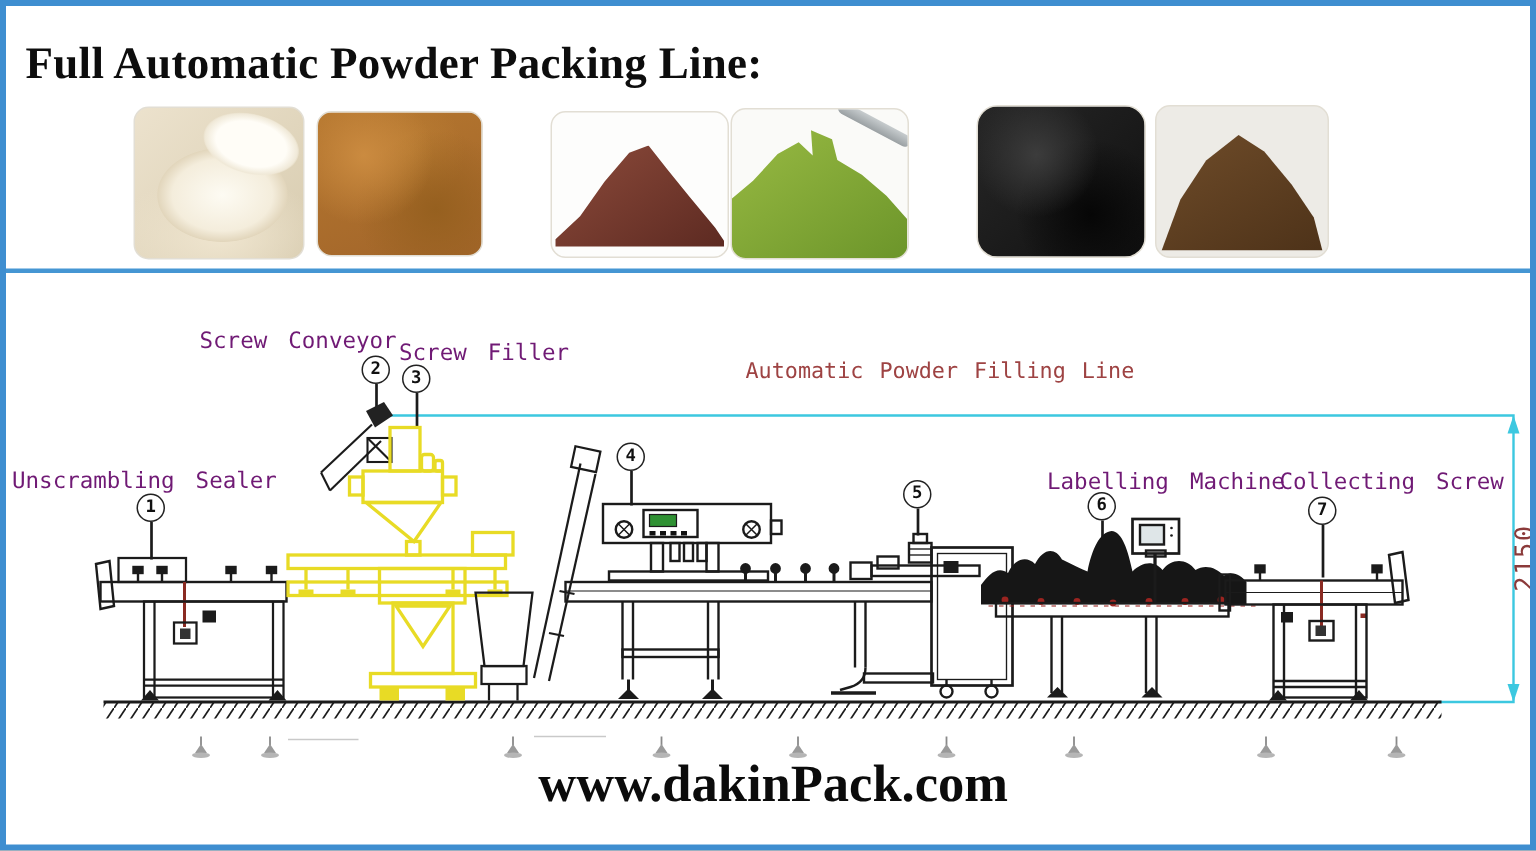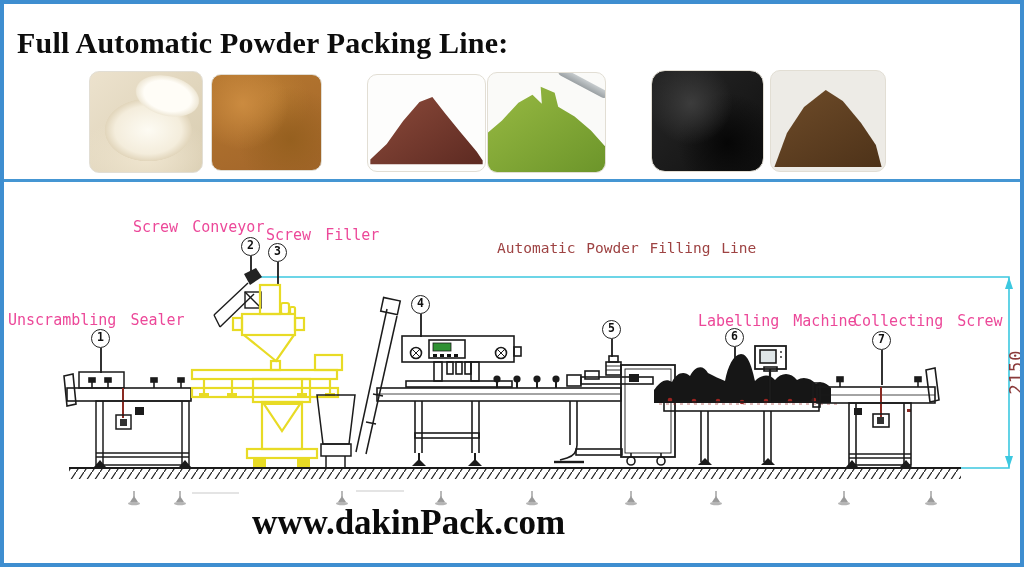--- a/index.html
+++ b/index.html
@@ -33,38 +33,38 @@
   .p5{left:647px;top:66px;width:111px;height:100px;border-radius:14px;
       background:radial-gradient(circle at 35% 32%,#3c3c3c 0%,rgba(0,0,0,0) 42%),
                  radial-gradient(circle at 68% 72%,#060606 0%,rgba(0,0,0,0) 48%),
                  linear-gradient(135deg,#272727,#101010);}
   .p6{left:766px;top:66px;width:114px;height:100px;background:#edebe6;}
   .p6::before{inset:0;background:linear-gradient(150deg,#74502c,#4c3118);
       clip-path:polygon(3% 96%,14% 62%,29% 36%,48% 19%,63% 30%,79% 52%,92% 74%,97% 96%);}
   .separator{position:absolute;left:0;top:175px;width:100%;height:3px;background:#4596d3;}
   
   .cad{position:absolute;font-family:"DejaVu Sans Mono",monospace;font-size:15px;
-       color:#ec4899;white-space:nowrap;word-spacing:5px;letter-spacing:0;}
+       color:#701a75;white-space:nowrap;word-spacing:5px;letter-spacing:0;}
   .lbl-screw{left:129px;top:214px;}
   .lbl-auger{left:262px;top:222px;}
   .lbl-unscr{left:4px;top:307px;}
   .lbl-cap{left:388px;top:275px;}
   .lbl-seal{left:545px;top:301px;}
   .lbl-label{left:694px;top:308px;}
   .lbl-coll{left:849px;top:308px;}
   .subtitle{left:464px;top:236px;font-size:14.5px;word-spacing:2px;color:#9e4343;margin-left:29px;}
   .callout{position:absolute;width:19px;height:19px;border:1.8px solid #222;border-radius:50%;
        box-sizing:border-box;background:#fff;font-family:"DejaVu Sans Mono",monospace;
        font-size:11.5px;font-weight:bold;color:#111;text-align:center;line-height:15px;z-index:5;}
   .c1{left:87px;top:325px;} .c2{left:237px;top:233px;} .c3{left:264px;top:239px;}
   .c4{left:407px;top:291px;} .c5{left:598px;top:316px;} .c6{left:721px;top:324px;}
   .c7{left:868px;top:327px;}
   .svgwrap{position:absolute;inset:0;}
   
-  .website{position:absolute;left:248px;top:499px;width:420px;text-align:left;
+  .website{position:absolute;left:248px;top:499px;width:420px;text-align:right;
        font-family:"Liberation Serif",serif;font-weight:bold;font-size:35px;color:#0b0b0b;}
 </style>
 </head>
 <body>
 
 <div class="page">
 
   <div class="title">Full Automatic Powder Packing Line:</div>
 
   <div>

